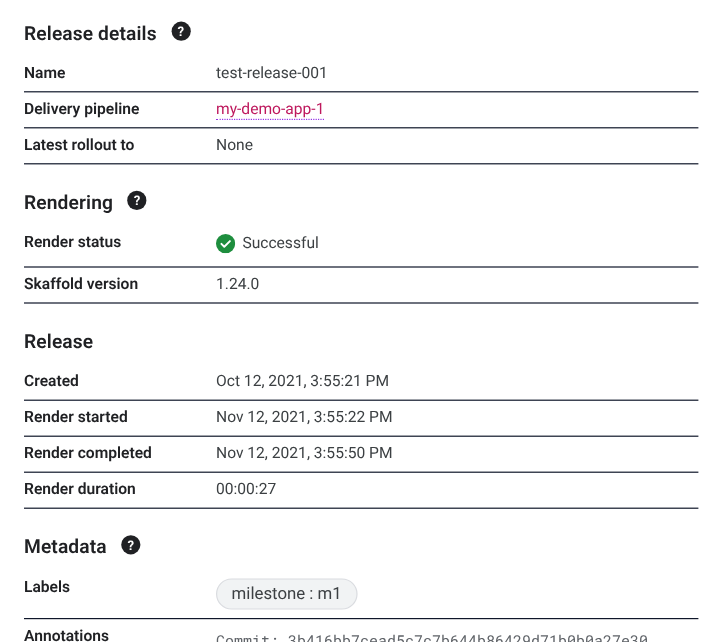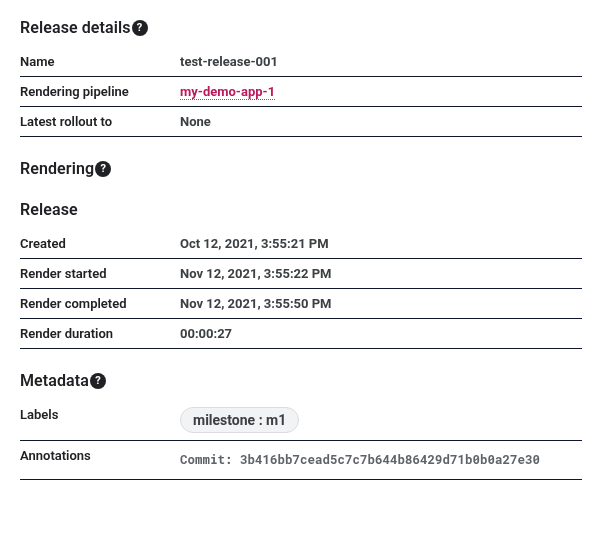--- a/index.html
+++ b/index.html
@@ -7,22 +7,22 @@
       font-family: Roboto, "Helvetica Neue", Arial, sans-serif;
       font-size: 13px;
       color: #202124;
       background: #fff;
       width: 602px;
       padding: 18px 20px;
     }
     .section { margin-bottom: 22px; }
     .section-header {
       display: flex;
-      align-items: center;
-      gap: 1px;
+      align-items: flex-start;
+      gap: 12px;
       margin-bottom: 10px;
     }
     .section-header h2 {
       font-size: 16px;
       font-weight: 600;
       color: #202124;
       letter-spacing: 0.1px;
     }
     .help-icon {
       width: 16px;
@@ -44,21 +44,21 @@
       vertical-align: top;
       font-size: 13px;
     }
     .kv-table td.key {
       width: 160px;
       font-weight: 600;
       color: #202124;
     }
     .kv-table td.val {
       color: #3c4043;
-      font-weight: 700;
+      font-weight: 400;
       margin-left: 30px;
     }
     .link {
       color: #be185d;
       text-decoration: none;
       border-bottom: 1px dotted #9334e6;
       cursor: pointer;
     }
     .muted { color: #80868b; }
     .status-wrap {
@@ -98,36 +98,58 @@
     <h2>Release details</h2>
     <span class="help-icon">?</span>
   </div>
   <table class="kv-table">
     <tbody>
         <tr>
       <td class="key">Name</td>
       <td class="val">test-release-001</td>
     </tr>
     <tr>
-      <td class="key">Rendering pipeline</td>
+      <td class="key">Delivery pipeline</td>
       <td class="val"><a class="link">my-demo-app-1</a></td>
     </tr>
     <tr>
       <td class="key">Latest rollout to</td>
       <td class="val muted">None</td>
     </tr>
   </tbody>
     </table>
 </div>
 
 <div class="section">
   <div class="section-header">
     <h2>Rendering</h2>
     <span class="help-icon">?</span>
   </div>
+  <table class="kv-table">
+    <tbody>
+        <tr>
+      <td class="key">Render status</td>
+      <td class="val">
+        <span class="status-wrap">
+          <span class="status-icon">
+            <svg viewBox="0 0 16 16" width="16" height="16">
+              <circle cx="8" cy="8" r="8" fill="#1e8e3e"></circle>
+              <path d="M4.5 8.2 L6.9 10.6 L11.6 5.9" stroke="#fff" stroke-width="1.6" fill="none" stroke-linecap="round" stroke-linejoin="round"></path>
+            </svg>
+          </span>
+          <span>Successful</span>
+        </span>
+      </td>
+    </tr>
+    <tr>
+      <td class="key">Skaffold version</td>
+      <td class="val muted">1.24.0</td>
+    </tr>
+  </tbody>
+    </table>
 </div>
 
 <div class="section">
   <div class="section-header">
     <h2>Release</h2>
   </div>
   <table class="kv-table">
     <tbody>
         <tr>
       <td class="key">Created</td>

